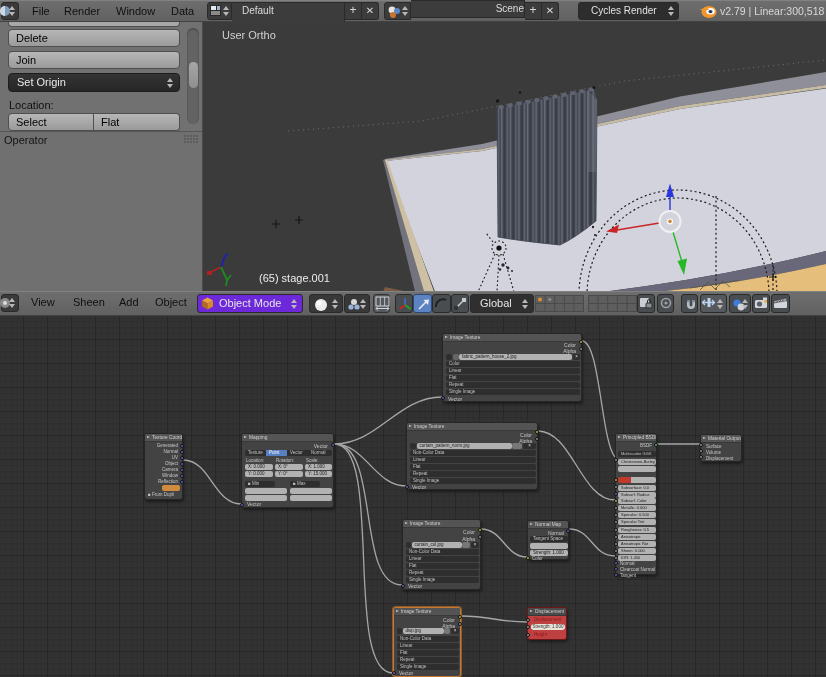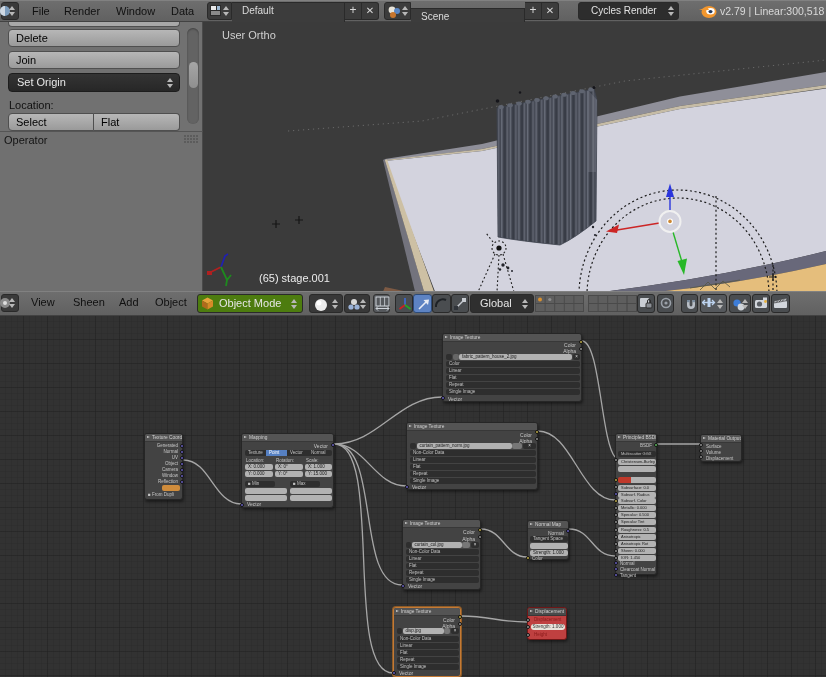--- a/index.html
+++ b/index.html
@@ -79,21 +79,21 @@
   <div class="dbtn" style="left:362px;top:2px;width:17px;height:18px;border-radius:0 3px 3px 0;border-left:none;color:#d8d8d8;font-size:10px;text-align:center;line-height:16px;">✕</div>
 
   <div class="dbtn" style="left:384px;top:2px;width:27px;height:18px;border-radius:3px 0 0 3px;">
     <svg width="14" height="14" style="position:absolute;left:2px;top:2px;">
           <circle cx="5" cy="5" r="3.4" fill="#e8e4da"></circle>
           <circle cx="10" cy="6" r="3" fill="#5a87c5"></circle>
           <circle cx="6" cy="10" r="3" fill="#c7762f"></circle>
         </svg>
     <span class="updn" style="right:1px;"></span>
   </div>
-  <div class="dbtn" style="left:411px;top:8px;width:114px;height:18px;border-radius:0;border-left:none;line-height:16px;padding-left:10px;">Scene</div>
+  <div class="dbtn" style="left:411px;top:0;width:114px;height:18px;border-radius:0;border-left:none;line-height:16px;padding-left:10px;text-align:right;">Scene</div>
   <div class="dbtn" style="left:525px;top:2px;width:17px;height:18px;border-radius:0;border-left:none;color:#d8d8d8;font-size:12px;text-align:center;line-height:15px;">+</div>
   <div class="dbtn" style="left:542px;top:2px;width:17px;height:18px;border-radius:0 3px 3px 0;border-left:none;color:#d8d8d8;font-size:10px;text-align:center;line-height:16px;">✕</div>
 
   <div class="dbtn" style="left:578px;top:2px;width:101px;height:18px;background:#2d2d2d;color:#e2e2e2;line-height:16px;padding-left:12px;">Cycles Render<span class="updn"></span></div>
 
   <svg width="20" height="18" style="position:absolute;left:698px;top:3px;">
     <ellipse cx="11" cy="9" rx="7.5" ry="6" fill="#f1962e"></ellipse>
     <ellipse cx="12.5" cy="8.2" rx="4.2" ry="3.2" fill="#fdfdfd"></ellipse>
     <ellipse cx="12.5" cy="8.6" rx="2" ry="1.6" fill="#23395d"></ellipse>
     <path d="M1 7 L9 4 l2 3z" fill="#f1962e"></path>
@@ -247,21 +247,21 @@
           <circle cx="6" cy="6" r="5" fill="#8a8a8a"></circle>
           <circle cx="6" cy="6" r="2" fill="#ddd"></circle>
         </svg>
     <span class="updn" style="right:2px;"></span>
   </div>
   <div class="menu" style="left:31px;top:296px;">View</div>
   <div class="menu" style="left:73px;top:296px;">Sheen</div>
   <div class="menu" style="left:119px;top:296px;">Add</div>
   <div class="menu" style="left:155px;top:296px;">Object</div>
 
-  <div class="dbtn" style="left:197px;top:294px;width:106px;height:19px;background:#4d7c0f;">
+  <div class="dbtn" style="left:197px;top:294px;width:106px;height:19px;background:#6d28d9;">
     <svg width="13" height="13" style="position:absolute;left:3px;top:2px;">
       <polygon points="6.5,0.5 12,3.5 6.5,6.5 1,3.5" fill="#e8a33c"></polygon>
       <polygon points="1,3.5 6.5,6.5 6.5,12.5 1,9.5" fill="#b06a1c"></polygon>
       <polygon points="12,3.5 6.5,6.5 6.5,12.5 12,9.5" fill="#d88a28"></polygon>
     </svg>
     <span style="position:absolute;left:21px;top:2px;font-size:11px;color:#e6e6e6;">Object Mode</span>
     <span class="updn" style="right:4px;"></span>
   </div>
 
   <div class="dbtn" style="left:309px;top:294px;width:34px;height:19px;background:#383838;">

